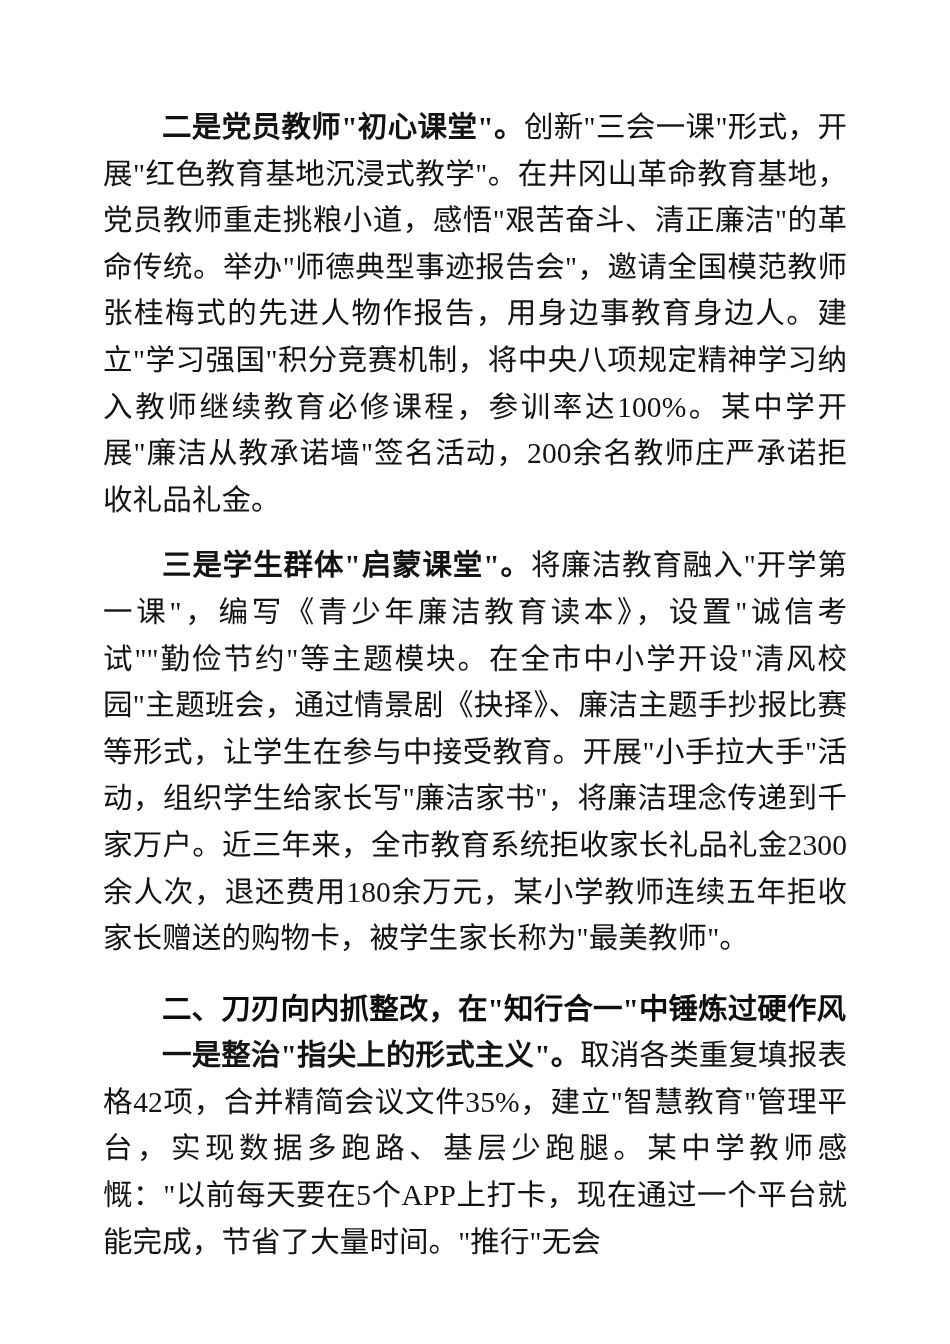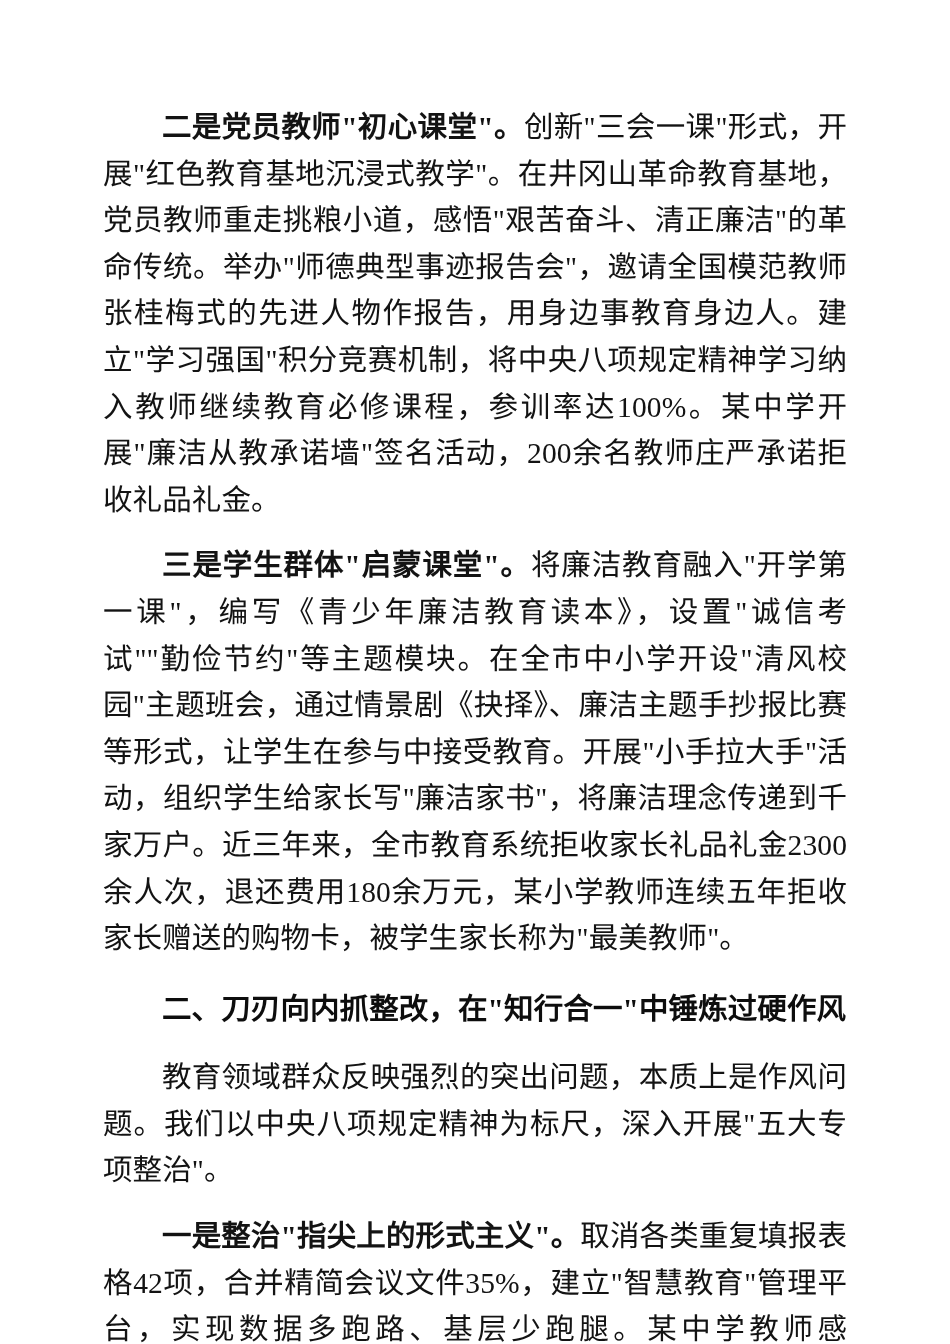--- a/index.html
+++ b/index.html
@@ -65,18 +65,17 @@
 
 <div class="page">
   <div class="content">
 
     <p class="para"><span class="lead">二是党员教师"初心课堂"。</span><span>创新"三会一课"形式，开展"红色教育基地沉浸式教学"。在井冈山革命教育基地，党员教师重走挑粮小道，感悟"艰苦奋斗、清正廉洁"的革命传统。举办"师德典型事迹报告会"，邀请全国模范教师张桂梅式的先进人物作报告，用身边事教育身边人。建立"学习强国"积分竞赛机制，将中央八项规定精神学习纳入教师继续教育必修课程，参训率达100%。某中学开展"廉洁从教承诺墙"签名活动，200余名教师庄严承诺拒收礼品礼金。</span></p>
 
     <p class="para"><span class="lead">三是学生群体"启蒙课堂"。</span><span>将廉洁教育融入"开学第一课"，编写《青少年廉洁教育读本》，设置"诚信考试""勤俭节约"等主题模块。在全市中小学开设"清风校园"主题班会，通过情景剧《抉择》、廉洁主题手抄报比赛等形式，让学生在参与中接受教育。开展"小手拉大手"活动，组织学生给家长写"廉洁家书"，将廉洁理念传递到千家万户。近三年来，全市教育系统拒收家长礼品礼金2300余人次，退还费用180余万元，某小学教师连续五年拒收家长赠送的购物卡，被学生家长称为"最美教师"。</span></p>
 
     <h2 class="heading gap-above">二、刀刃向内抓整改，在"知行合一"中锤炼过硬作风</h2>
 
-    <p class="para after-heading"><span>教育领域群众反映强烈的突出问题，本质上是作风问题。我们以中央八项规定精神为标尺，深入开展"五大专项整治"。</span></p>
 
     <p class="para"><span class="lead">一是整治"指尖上的形式主义"。</span><span>取消各类重复填报表格42项，合并精简会议文件35%，建立"智慧教育"管理平台，实现数据多跑路、基层少跑腿。某中学教师感慨："以前每天要在5个APP上打卡，现在通过一个平台就能完成，节省了大量时间。"推行"无会</span></p>
 
   </div>
 </div>
 
 </body></html>

